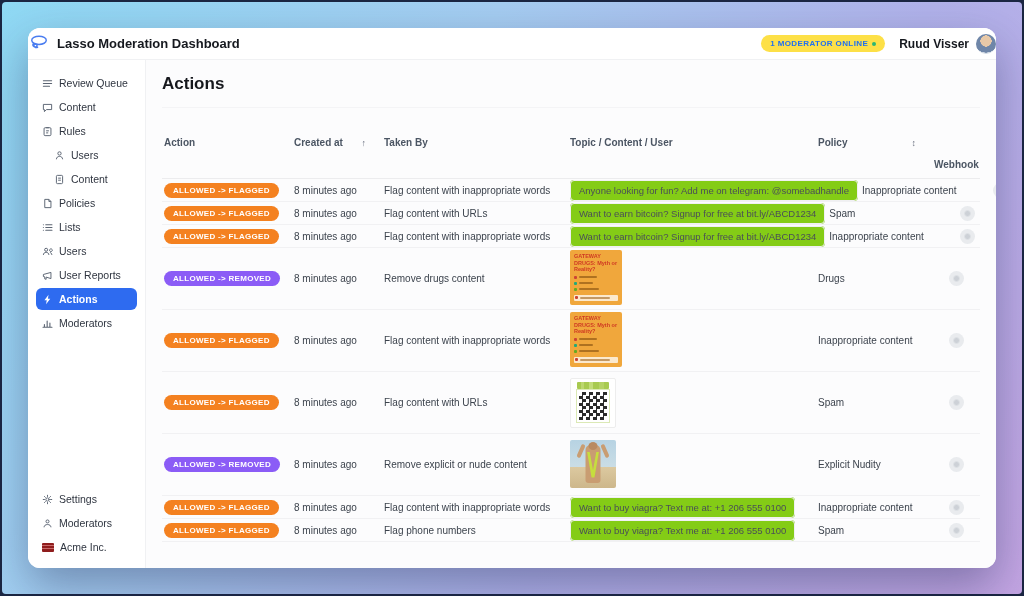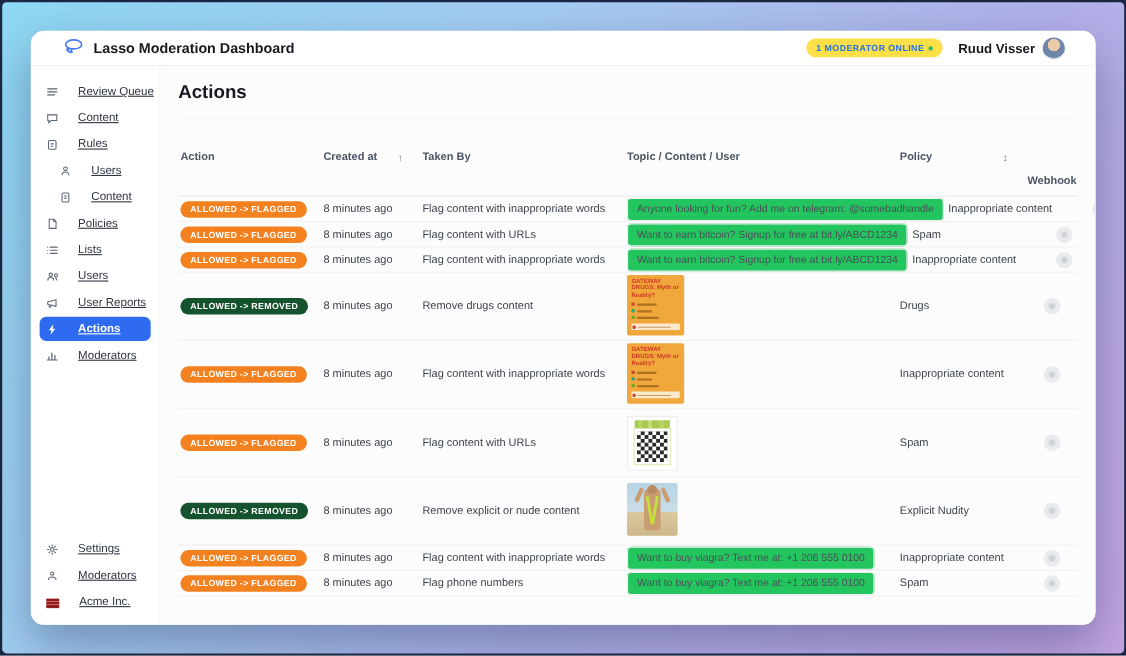--- a/index.html
+++ b/index.html
@@ -5,39 +5,39 @@
   * { box-sizing: border-box; margin: 0; padding: 0; }
   html,body { width: 1024px; height: 596px; overflow: hidden; }
   body { background:#1b2642; font-family:"Liberation Sans","DejaVu Sans",sans-serif; position:relative; }
   .bg { position:absolute; inset:2px; border-radius:4px;
         background:linear-gradient(125deg,#8fd9f4 0%,#a5cdf1 35%,#b1b2ea 65%,#c4a5e3 100%); }
   .window { position:absolute; left:28px; top:28px; right:28px; bottom:28px; background:#fff;
             border-radius:12px; box-shadow:0 18px 45px rgba(25,35,80,.38); display:flex;
             flex-direction:column; overflow:hidden; }
 
   
-  .appbar { height:32px; flex:0 0 auto; display:flex; align-items:center; padding:0 28px;
+  .appbar { height:32px; flex:0 0 auto; display:flex; align-items:center; padding:0 0;
             border-bottom:1px solid #f0f1f3; background:#fff; }
   .logo { width:22px; height:20px; display:flex; align-items:center; }
   .app-title { font-size:13px; font-weight:bold; color:#15181e; margin-left:7px; }
   .mod-badge { margin-left:auto; background:#fde047; color:#1f6ff2; font-size:8px; font-weight:bold;
                letter-spacing:.4px; padding:4px 9px; border-radius:10px; display:flex; align-items:center;
                gap:4px; cursor:pointer; }
   .dot { width:4px; height:4px; border-radius:50%; background:#2bb673; }
   .user { display:flex; align-items:center; gap:7px; margin-left:14px; font-size:12px; font-weight:bold;
           color:#15181e; cursor:pointer; }
   .avatar { width:20px; height:20px; border-radius:50%;
             background:radial-gradient(circle at 50% 35%,#e8c9a8 0 34%,#6f86a8 35% 70%,#cfd8e2 71%); }
 
   
   .body { flex:1; display:flex; min-height:0; }
   .sidebar { width:118px; flex:0 0 auto; border-right:1px solid #f0f1f3; padding:12px 8px 10px;
              display:flex; flex-direction:column; gap:2px; background:#fff; }
-  .nav-item { display:flex; align-items:flex-end; gap:18px; padding:5px 6px; border-radius:6px;
-              font-size:10.5px; color:#2f3540; cursor:pointer; white-space:nowrap;text-decoration:underline; }
+  .nav-item { display:flex; align-items:center; gap:6px; padding:5px 6px; border-radius:6px;
+              font-size:10.5px; color:#2f3540; cursor:pointer; white-space:nowrap; }
   .nav-item .ic { width:11px; height:11px; flex:0 0 auto; color:#5b6472; }
   .nav-item.sub { margin-left:12px; }
   .nav-item.active { background:#2e6bf0; color:#fff; font-weight:bold; }
   .nav-item.active .ic { color:#fff; }
   .side-spacer { flex:1; }
   .acme-logo { width:12px; height:9px; background:#8f1d1d; border-radius:1px; flex:0 0 auto;
                background-image:linear-gradient(#8f1d1d 2px,#c96a6a 2px,#c96a6a 3px,#8f1d1d 3px,#8f1d1d 5px,#c96a6a 5px,#c96a6a 6px,#8f1d1d 6px); }
 
   
   .main { flex:1; min-width:0; background:#fcfcfd; display:flex; flex-direction:column; padding:12px 16px 12px; }
@@ -48,24 +48,24 @@
   .thead { font-size:10px; color:#4b5563; font-weight:bold; padding-bottom:8px; border-bottom:1px solid #ececee; }
   .th-flex { display:flex; align-items:center; justify-content:space-between; padding-right:14px; cursor:pointer; }
   .sort { color:#6b7280; font-size:9px; }
   .th-center { text-align:left;margin-top:44px; }
   .trow { border-bottom:1px solid #f1f1f3; font-size:10px; color:#333; cursor:pointer; }
   .trow.slim { min-height:23px; }
   .trow.tall { min-height:62px; }
   .badge { display:inline-block; font-size:8px; font-weight:bold; color:#fff; padding:3px 9px;
            border-radius:9px; letter-spacing:.3px; white-space:nowrap;text-align:center; }
   .badge.flagged { background:#f48120; }
-  .badge.removed { background:#14532d; }
+  .badge.removed { background:#8b5cf6; }
   .created { color:#3c434d; }
   .taken { color:#3c434d; }
-  .quote { background:#22c55e; border:1px solid #f0f0f2; border-radius:4px; padding:4px 8px;
+  .quote { background:#84cc16; border:1px solid #f0f0f2; border-radius:4px; padding:4px 8px;
            font-size:9.5px; color:#4a4f57; white-space:nowrap; overflow:hidden; max-width:97%; }
   .policy { color:#3c434d; }
   .webhook { width:15px; height:15px; border-radius:50%; background:#e9ebee; display:flex;
              align-items:center; justify-content:center; margin:0 auto; }
   .webhook i { width:7px; height:7px; border-radius:50%; background:#cdd1d7; border:1px solid #dfe2e6; }
 
   
   .thumb-poster { width:52px; height:55px; background:#f0a73c; border-radius:2px; padding:3px 4px; overflow:hidden; }
   .tp-title { color:#cf3a23; font-size:5.5px; font-weight:bold; line-height:1.2; }
   .tp-row { display:flex; align-items:center; gap:2px; margin-top:3px; }

